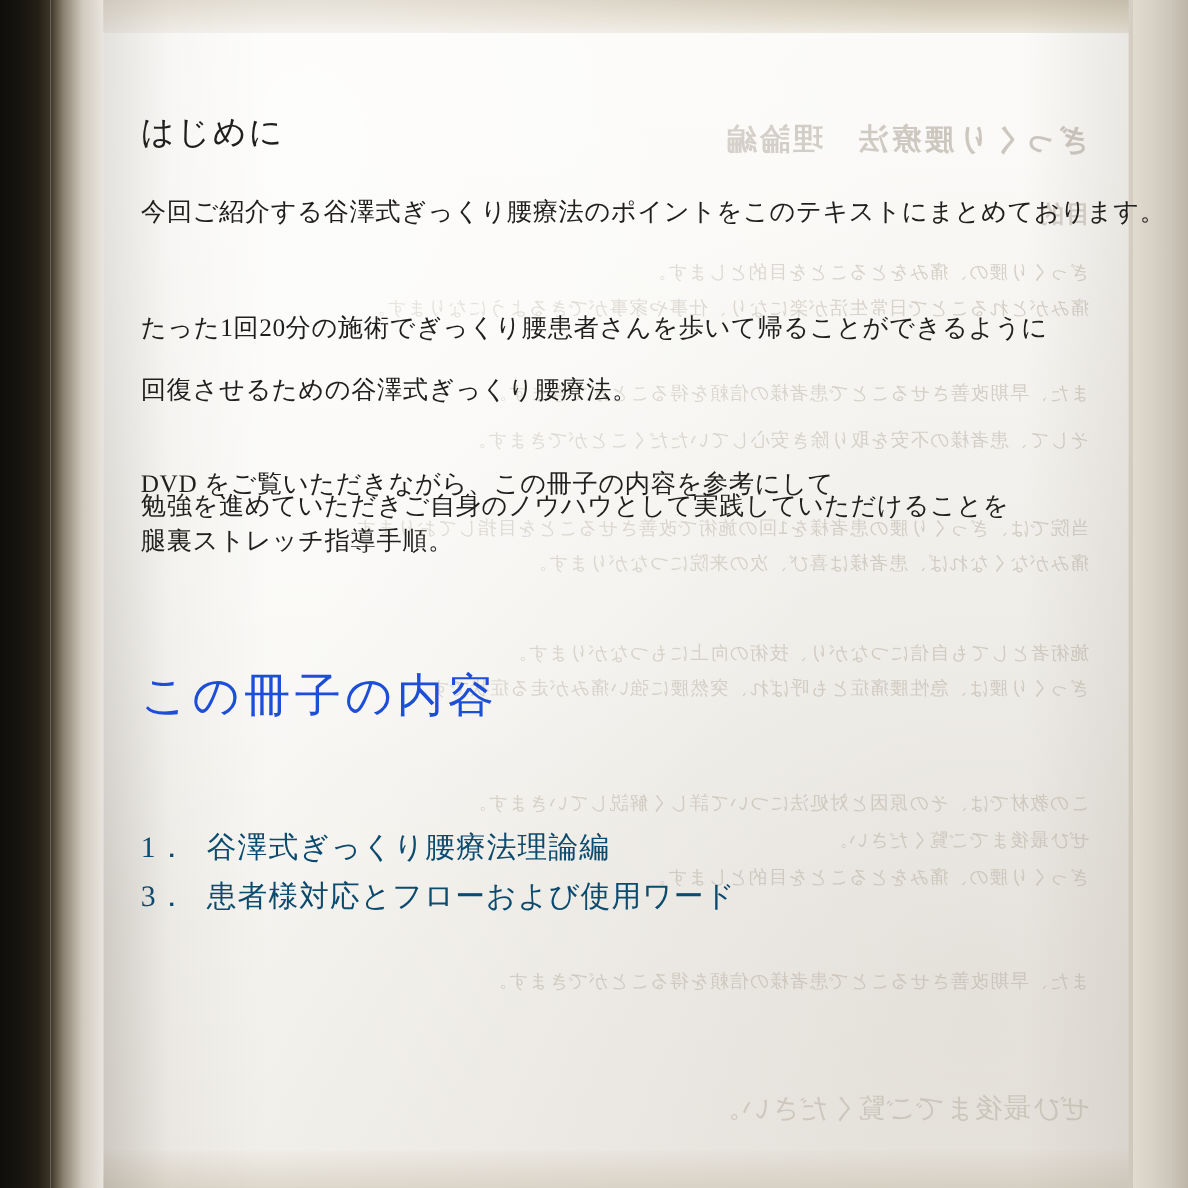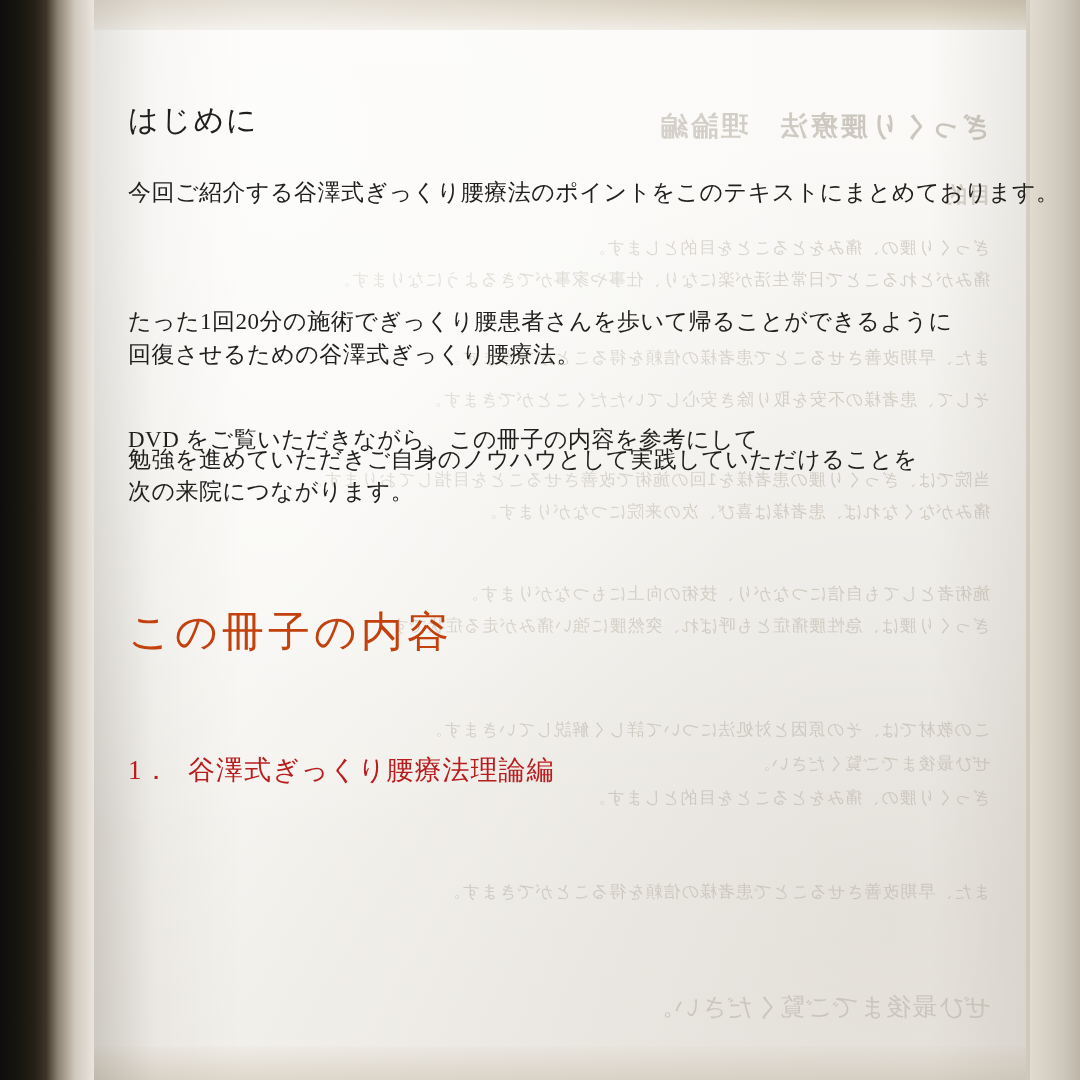--- a/index.html
+++ b/index.html
@@ -105,50 +105,50 @@
     font-family: "Liberation Serif", "DejaVu Serif", serif;
   }
   .para {
     position: absolute;
     font-size: 23px;
     line-height: 40px;
     letter-spacing: 0.5px;
     white-space: nowrap;
   }
   .p1 { top: 156px; margin-top: 17px; }
-  .p2a { top: 278px; margin-top: 24px; }
+  .p2a { top: 278px; }
   .p2b { top: 335px; }
   .p3a { top: 388px; margin-top: 32px; }
   .p3b { top: 440px; }
   .p3c { top: 472px; }
 
   .section-heading {
     position: absolute;
     top: 604px;
     font-size: 42px;
     letter-spacing: 4px;
-    color: #c2410c;
+    color: #1d4ed8;
     font-family: "Liberation Serif", "DejaVu Serif", serif;
   }
 
   .toc {
     position: absolute;
     top: 748px;
     left: 0;
     width: 820px;
     margin: 0;
     padding: 0;
     list-style: none;
   }
   .toc li {
     display: block;
     font-size: 27px;
     line-height: 45px;
     letter-spacing: 1px;
-    color: #b91c1c;
+    color: #0c4a6e;
     white-space: nowrap;
   }
   .toc .num {
     display: inline-block;
     width: 60px;
   }
 
   
   .curve-shade {
     position: absolute;
@@ -202,24 +202,27 @@
   <div class="content">
     <div class="intro-label">はじめに</div>
 
     <div class="para p1">今回ご紹介する谷澤式ぎっくり腰療法のポイントをこのテキストにまとめております。</div>
 
     <div class="para p2a">たった1回20分の施術でぎっくり腰患者さんを歩いて帰ることができるように</div>
     <div class="para p2b">回復させるための谷澤式ぎっくり腰療法。</div>
 
     <div class="para p3a">DVD をご覧いただきながら、この冊子の内容を参考にして</div>
     <div class="para p3b">勉強を進めていただきご自身のノウハウとして実践していただけることを</div>
-    <div class="para p3c">次の来院につながります。</div>
+    <div class="para p3c">腿裏ストレッチ指導手順。</div>
 
     <div class="section-heading">この冊子の内容</div>
 
     <ul class="toc">
       <li>
         <span class="num">1．</span><span>谷澤式ぎっくり腰療法理論編</span>
       </li>
+      <li>
+        <span class="num">3．</span><span>患者様対応とフローおよび使用ワード</span>
+      </li>
     </ul>
   </div>
 
 </div>
 
 </body></html>

